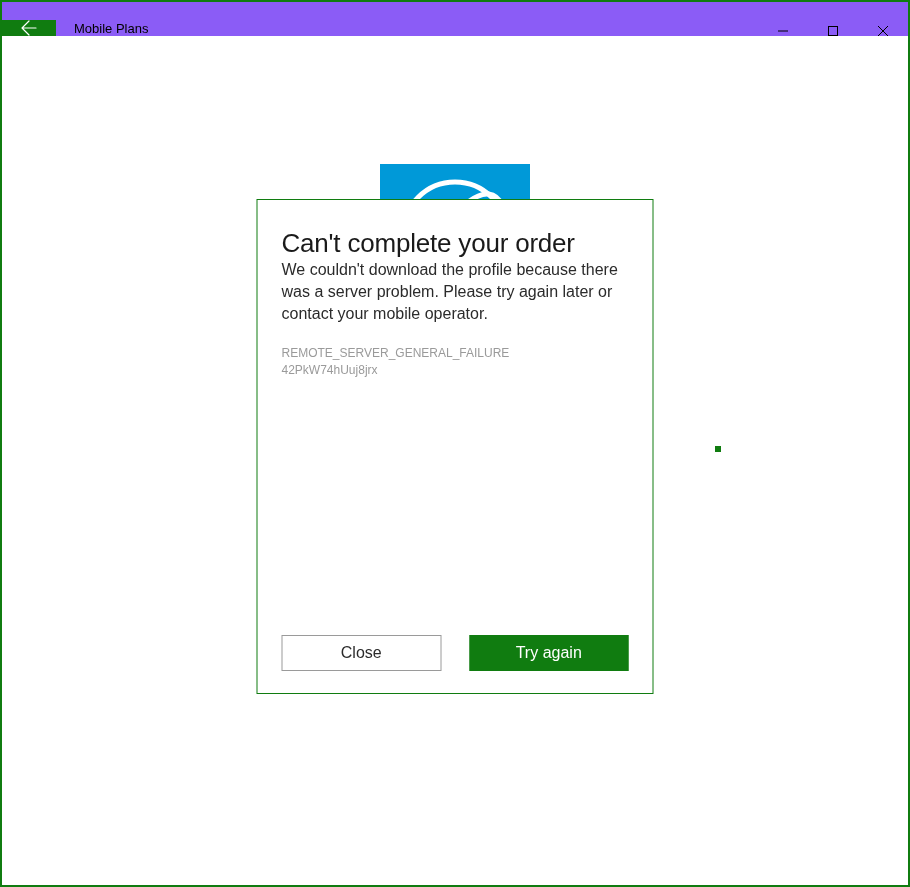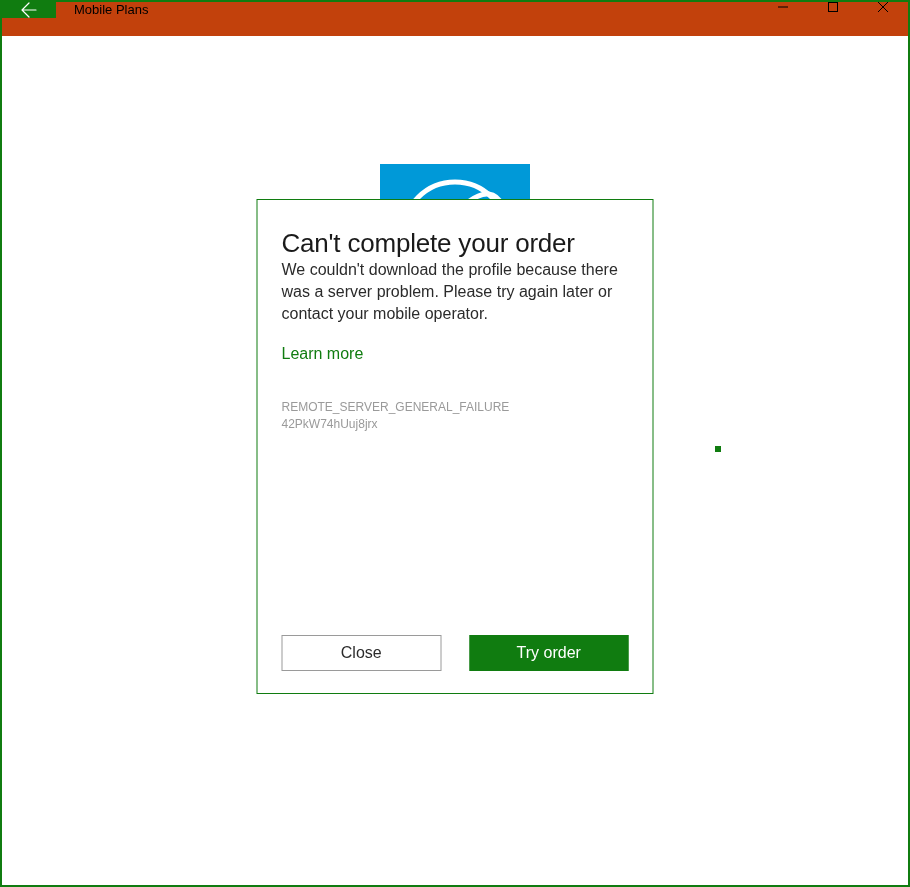--- a/index.html
+++ b/index.html
@@ -12,22 +12,22 @@
       width: 910px;
       height: 887px;
       border: 2px solid #107c10;
       background: #ffffff;
       position: relative;
       overflow: hidden;
     }
     .titlebar {
       height: 34px;
       display: flex;
-      align-items: flex-start;
-      background: #c2410c;
+      align-items: flex-end;
+      background: #8b5cf6;
     }
     .back-btn {
       width: 54px;
       background: #107c10;
       display: flex;
       align-items: center;
       justify-content: center;
       color: #ffffff;
       cursor: pointer;
     }
@@ -189,27 +189,26 @@
   <div class="logo-tile">
     <svg viewBox="0 0 110 110">
       <circle cx="55" cy="70" r="52" stroke="#ffffff" stroke-width="5" fill="none"></circle>
       <path d="M12 40 Q40 60 68 38 Q92 20 103 42" stroke="#ffffff" stroke-width="5" fill="none"></path>
     </svg>
   </div>
 
   <div class="modal">
     <div class="modal-title">Can't complete your order</div>
     <div class="modal-body">We couldn't download the profile because there was a server problem. Please try again later or contact your mobile operator.</div>
-    <div class="learn-more">Learn more</div>
     <div class="error-code">
       <div>REMOTE_SERVER_GENERAL_FAILURE</div>
       <div>42PkW74hUuj8jrx</div>
     </div>
     <div class="modal-fill"></div>
     <div class="modal-actions">
       <div class="btn btn-secondary">Close</div>
-      <div class="btn btn-primary">Try order</div>
+      <div class="btn btn-primary">Try again</div>
     </div>
   </div>
 
   <div class="spinner-dot"></div>
 
 </div>
 
 </body></html>

